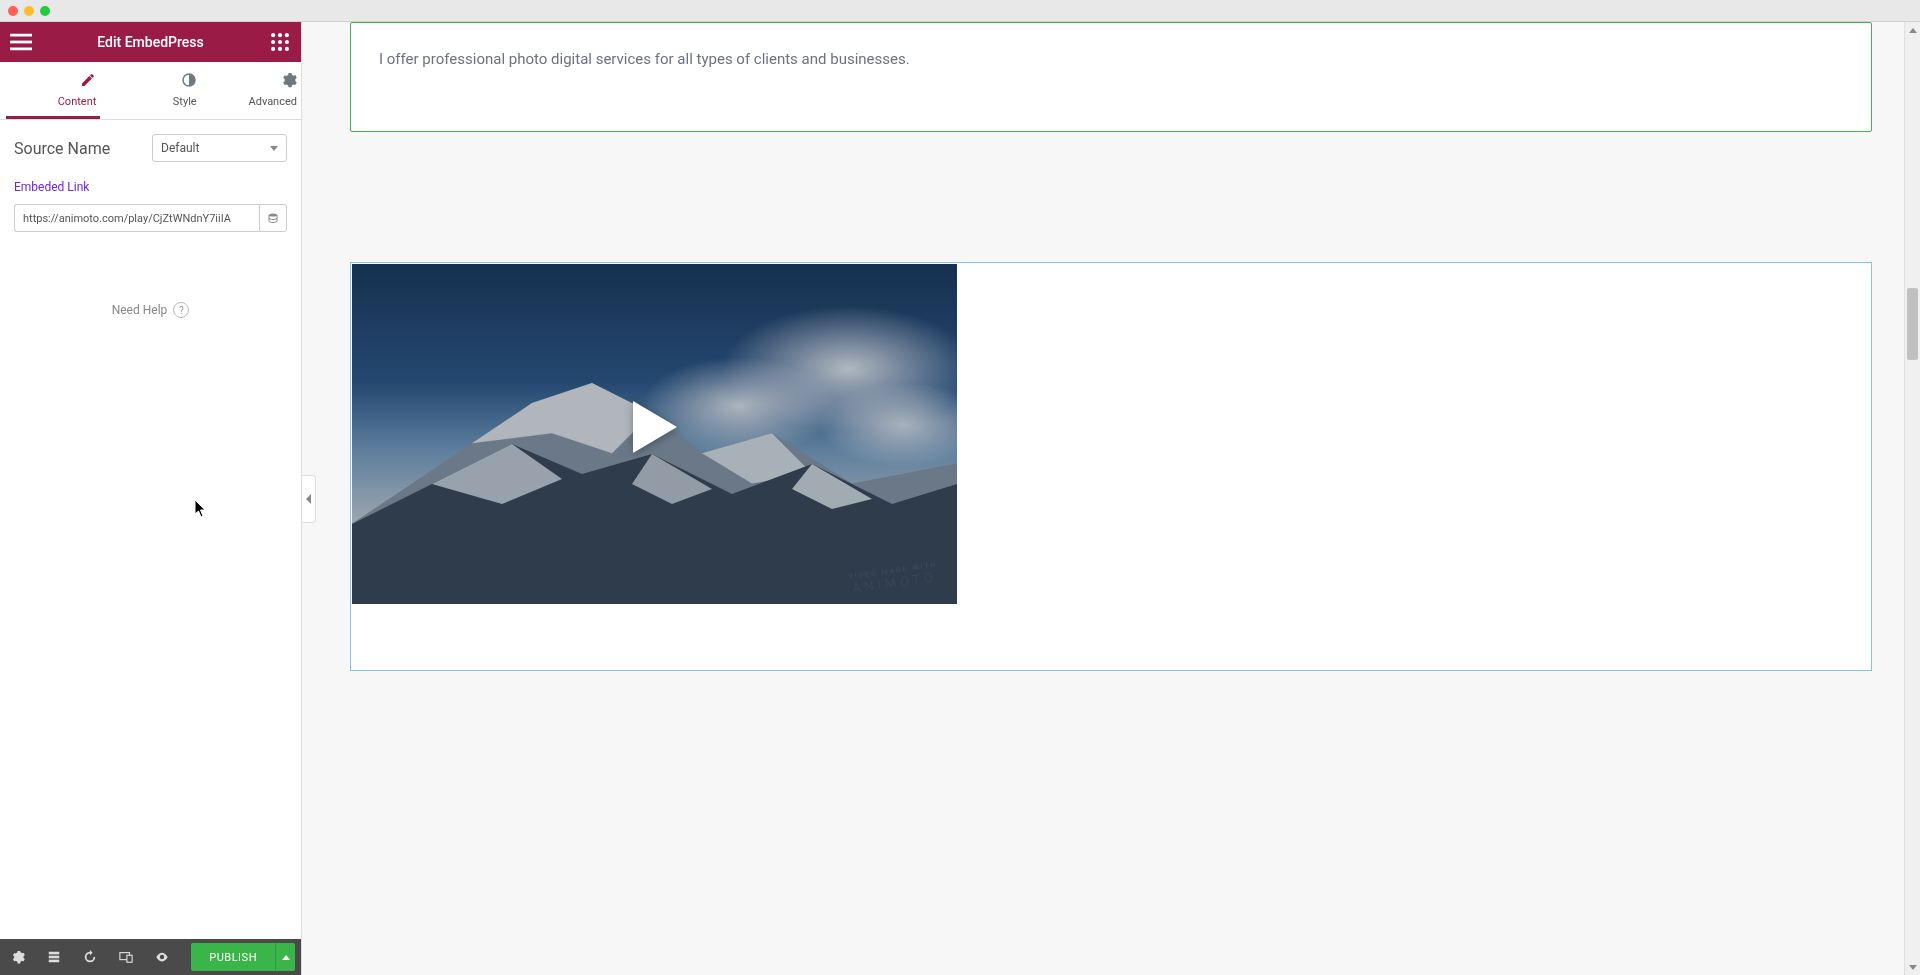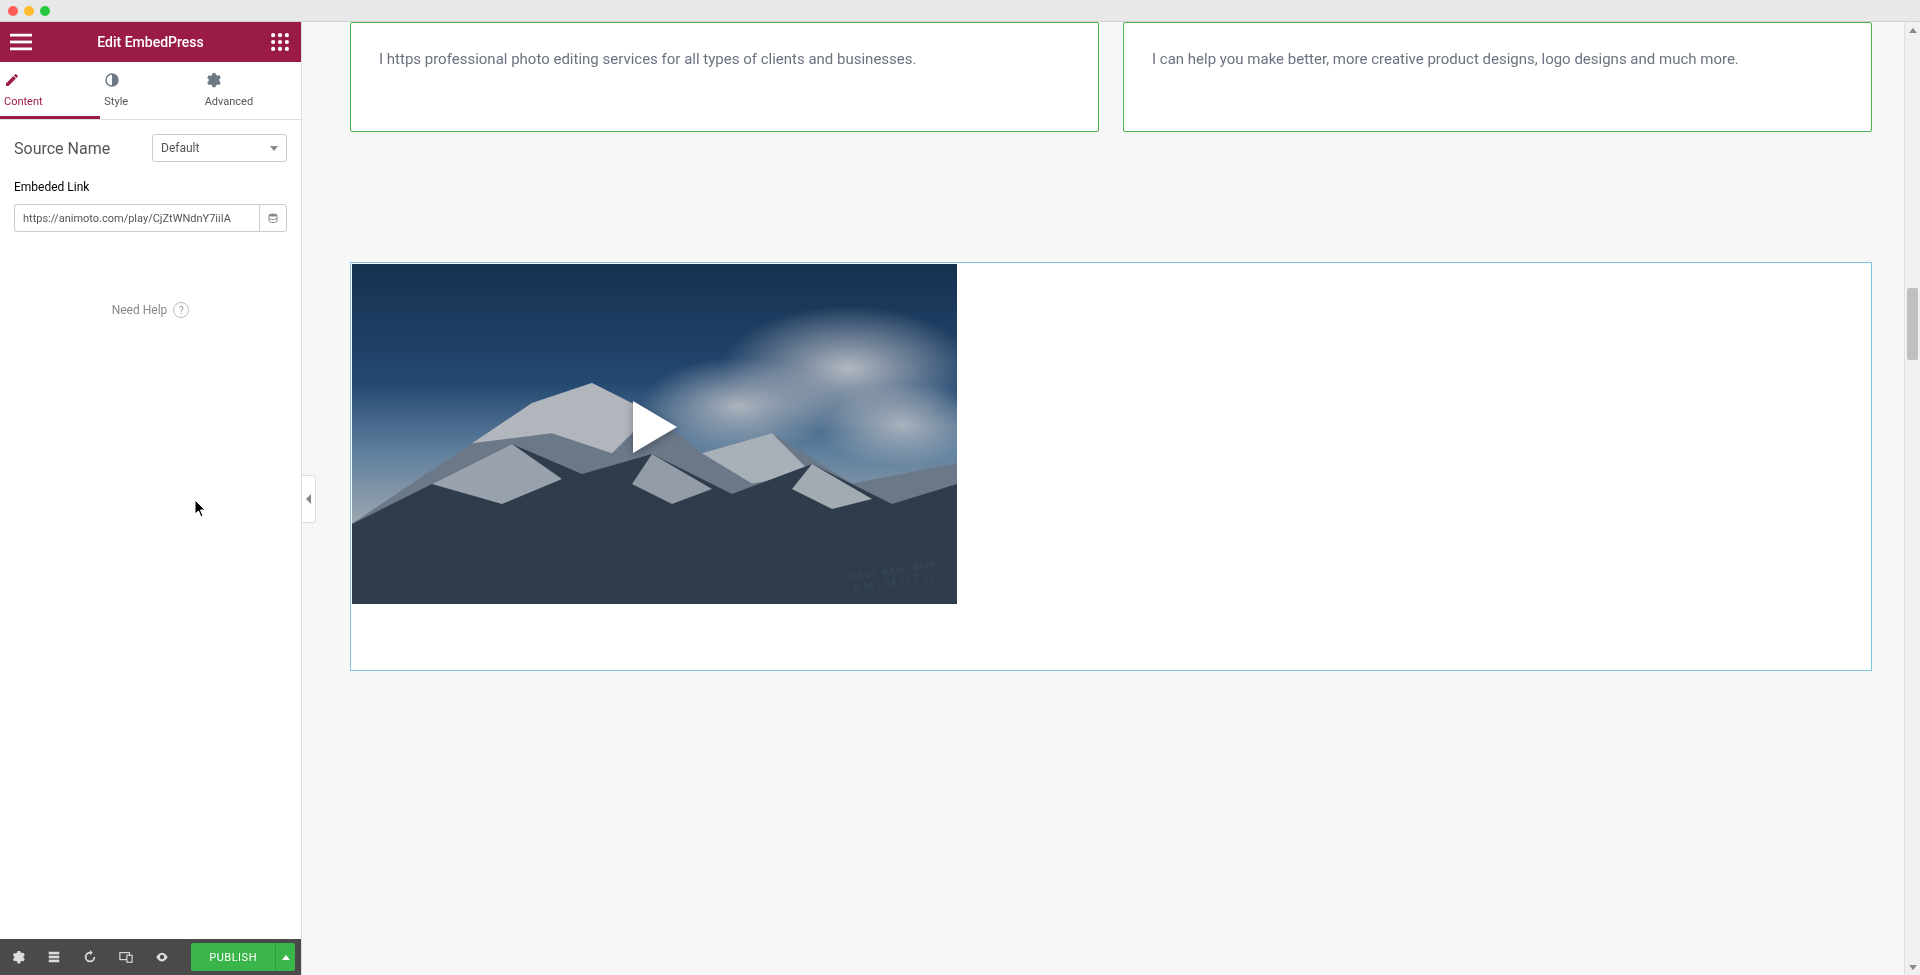--- a/index.html
+++ b/index.html
@@ -14,36 +14,36 @@
 
 
 .panel { width: 302px; min-width:302px; background:#fff; display:flex; flex-direction:column; border-right:1px solid #ddd; }
 
 .panel-header { height:40px; background:#9b1b47; color:#fff; display:flex; align-items:center; justify-content:space-between; padding:0 10px; }
 .panel-header .title { font-size:14px; font-weight:500; flex:1; text-align:center; }
 .hamburger, .dots-grid { width:22px; height:22px; display:flex; align-items:center; justify-content:center; cursor:pointer; }
 .hamburger svg, .dots-grid svg { fill:#fff; }
 
 .tabs { display:flex; border-bottom:1px solid #ddd; }
-.tab { flex:1; text-align:left; padding:10px 4px 8px; font-size:11px; color:#555; cursor:pointer; }
+.tab { flex:1; text-align:right; padding:10px 4px 8px; font-size:11px; color:#555; cursor:pointer;margin-left:6px; }
 .tab .tab-icon { display:block; margin:0 auto 4px; }
 .tab.active { color:#9b1b47; border-bottom:3px solid #9b1b47; }
 .tab-icon svg { width:16px; height:16px; fill:#6d7882; }
 .tab.active .tab-icon svg { fill:#9b1b47; }
 
 .section-header { padding:14px 14px; font-size:13px; font-weight:700; color:#333; border-bottom:1px solid #eaeaea; display:flex; align-items:center; gap:8px; cursor:pointer;}
 .section-header .caret { width:0;height:0;border-left:4px solid transparent;border-right:4px solid transparent;border-top:5px solid #333; }
 
 .section-body { padding:14px; font-size:12px; color:#666; flex:1; }
 .field-row { display:flex; align-items:center; justify-content:space-between; margin-bottom:18px; }
 .field-row label { font-size:16px; color:#555; }
 .select { width:135px; height:28px; background:#fff; border:1px solid #ccc; border-radius:3px; display:flex; align-items:center; justify-content:space-between; padding:0 8px; font-size:12px; color:#555; cursor:pointer;}
 .select .chev { width:0;height:0;border-left:4px solid transparent;border-right:4px solid transparent;border-top:5px solid #888; }
 
-.field-col label { display:block; font-size:12px; color:#000000; margin-bottom:10px; }
+.field-col label { display:block; font-size:12px; color:#6d28d9; margin-bottom:10px; }
 .input-group { display:flex; }
 .input-group input { flex:1; height:28px; border:1px solid #ccc; border-right:none; border-radius:3px 0 0 3px; padding:8px 8px; font-size:11px; color:#555; }
 .input-group .dyn-btn { width:28px; height:28px; border:1px solid #ccc; border-radius:0 3px 3px 0; background:#fff; display:flex; align-items:center; justify-content:center; cursor:pointer;}
 .dyn-btn svg{width:12px;height:12px;fill:#888;}
 
 .need-help { text-align:center; margin-top:70px; font-size:12px; color:#888; display:flex; align-items:center; justify-content:center; gap:6px;}
 .need-help .qmark { width:16px;height:16px;border:1px solid #bbb;border-radius:50%;display:flex;align-items:center;justify-content:center;font-size:10px;color:#999;}
 
 .panel-footer { height:36px; background:#4a4a4a; display:flex; align-items:center; }
 .panel-footer .f-icon { width:36px; height:36px; display:flex; align-items:center; justify-content:center; cursor:pointer; }
@@ -218,24 +218,21 @@
 
   <div class="collapse-handle">
       <span class="chev"></span>
     </div>
 
   <div class="preview">
     <div class="preview-scroll">
       <div class="preview-content">
         <div class="cards-row">
           <div class="card">
-              <p>I https professional photo editing services for all types of clients and businesses.</p>
-            </div>
-          <div class="card">
-              <p>I can help you make better, more creative product designs, logo designs and much more.</p>
+              <p>I offer professional photo digital services for all types of clients and businesses.</p>
             </div>
         </div>
         <div class="section-gap"></div>
         <div class="embed-section">
           <div class="embed-inner">
             <div class="video-thumb">
               <div class="sky"></div>
               <div class="clouds"></div>
               <svg class="mountain-back" viewBox="0 0 605 220" preserveAspectRatio="none">
                 <polygon points="0,220 0,140 60,100 120,60 180,20 240,0 300,30 350,70 420,50 500,100 605,80 605,220" fill="#8a9aa8"></polygon>

